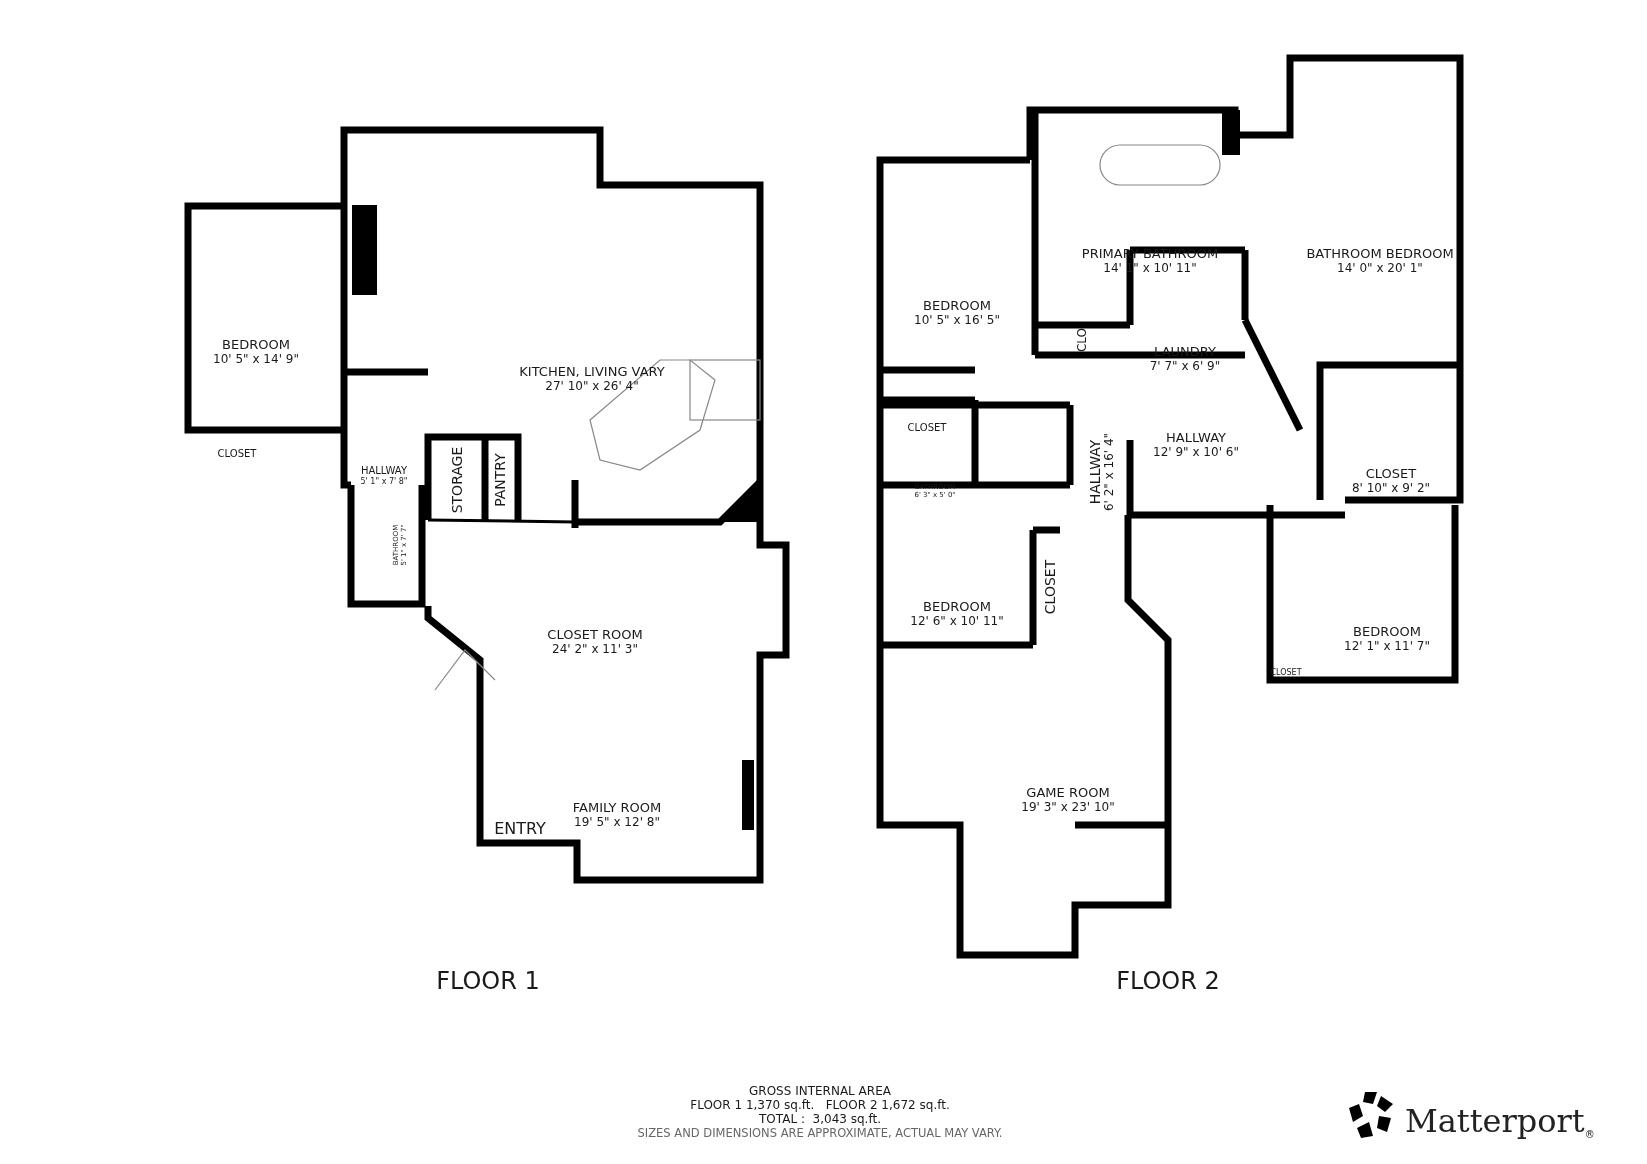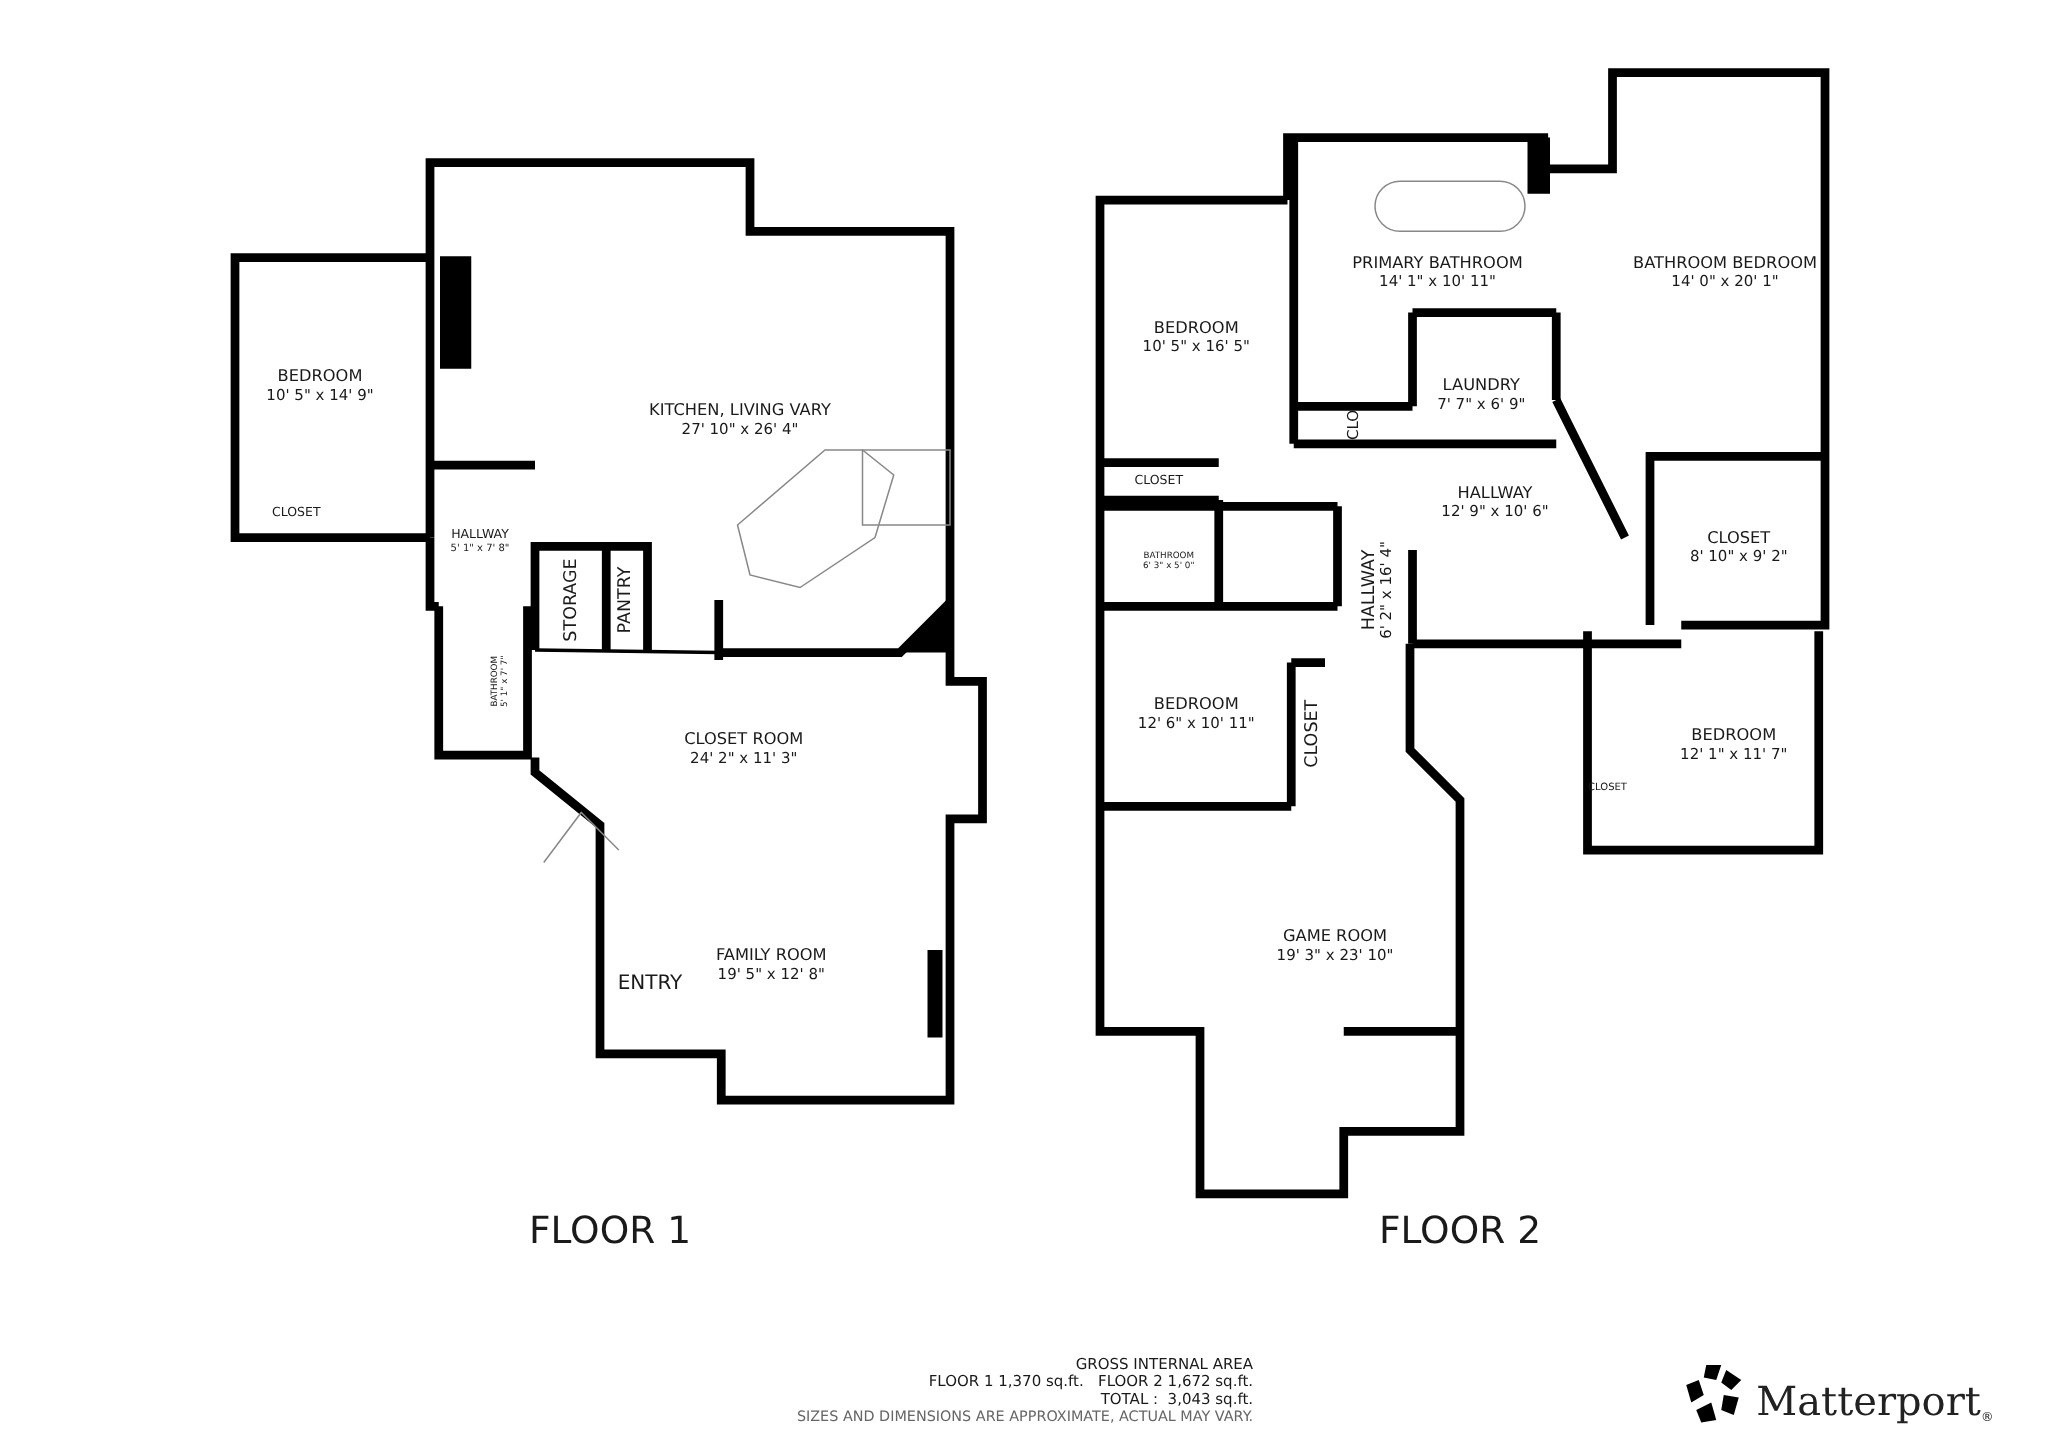--- a/index.html
+++ b/index.html
@@ -1,26 +1,26 @@
 <!DOCTYPE html>
 <html><head>
 <meta charset="utf-8">
 <style>
   html,body{margin:0;padding:0;background:#fff;}
   body{width:1647px;height:1164px;position:relative;overflow:hidden;font-family:"DejaVu Sans","Liberation Sans",sans-serif;color:#1a1a1a;}
   svg.plan{position:absolute;left:0;top:0;}
-  .lbl{position:absolute;text-align:center;transform:translateX(-50%);line-height:1.15;white-space:nowrap;}
+  .lbl{position:absolute;text-align:center;transform:translateX(-50%);line-height:1.15;white-space:nowrap;margin-top:43px;}
   .lbl .n{font-size:13px;display:block;}
   .lbl .d{font-size:12px;display:block;}
   .sm .n{font-size:10px;} .sm .d{font-size:8px;}
   .vert{position:absolute;transform:translate(-50%,-50%) rotate(-90deg);white-space:nowrap;font-size:14px;line-height:1.15;text-align:center;}
   .vert .d{font-size:12px;display:block;}
   .tiny{font-size:7px !important;}
-  .floor{position:absolute;font-size:30px;transform:translateX(-50%);}
-  .footer{position:absolute;left:820px;top:1084px;transform:translateX(-50%);text-align:right;font-size:12px;line-height:14px;}
+  .floor{position:absolute;font-size:24px;transform:translateX(-50%);}
+  .footer{position:absolute;left:820px;top:1084px;transform:translateX(-50%);text-align:center;font-size:12px;line-height:14px;}
   .footer .note{color:#666;font-size:11.5px;}
   .logo{position:absolute;left:1345px;top:1088px;display:flex;align-items:flex-end;}
   .logo .word{font-family:"DejaVu Serif","Liberation Serif",serif;font-size:32px;color:#222;margin-left:8px;}
   .logo .reg{font-size:10px;vertical-align:top;}
 </style>
 </head>
 <body>
 
 <svg class="plan" width="1647" height="1164">
   <g fill="none" stroke="#000" stroke-width="7" stroke-linejoin="miter">

